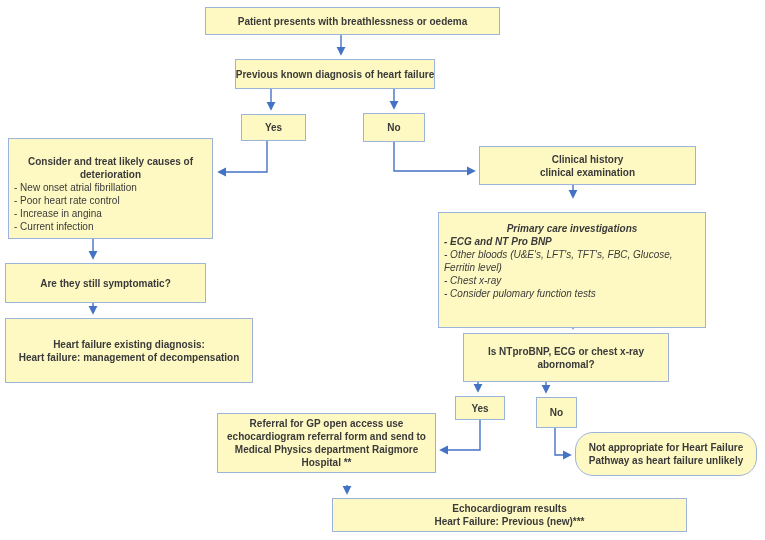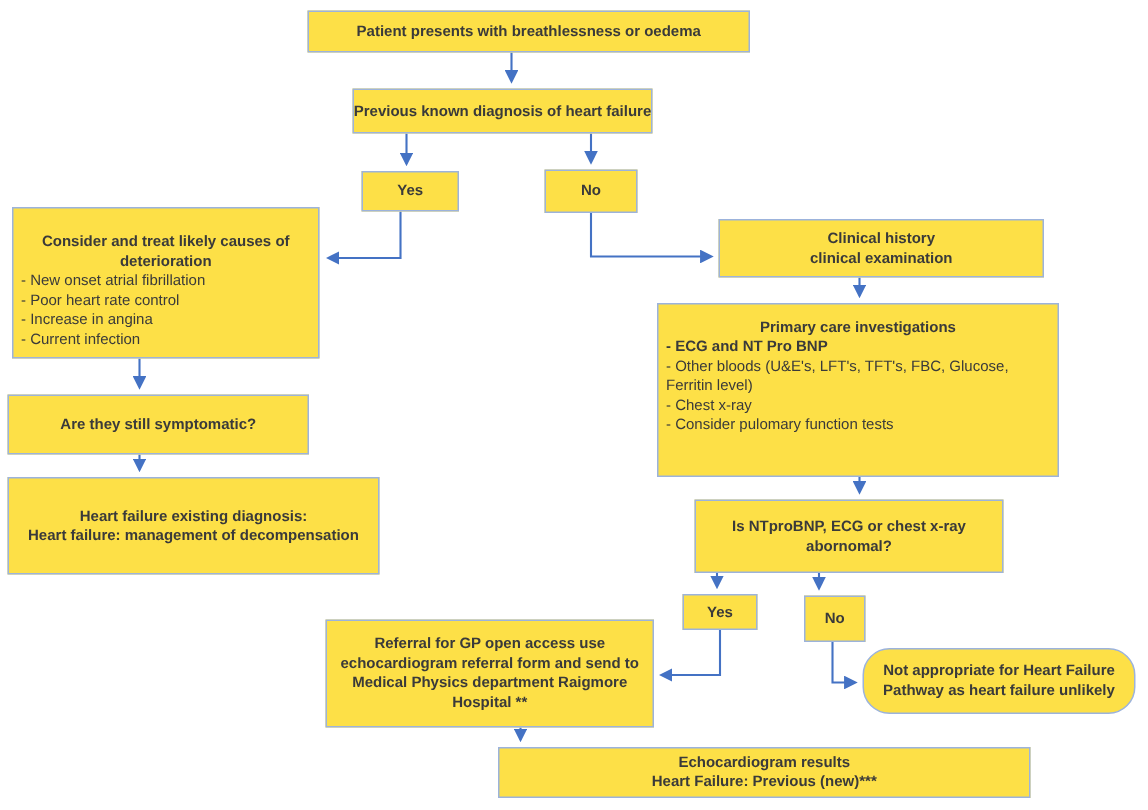--- a/index.html
+++ b/index.html
@@ -16,21 +16,21 @@
     overflow: hidden;
   }
   #arrow-layer {
     position: absolute;
     left: 0; top: 0;
     width: 765px; height: 540px;
   }
   .node {
     position: absolute;
     box-sizing: border-box;
-    background: #fde047;
+    background: #fef9c3;
     border: 1px solid #9cb3dc;
     color: #3a3a3a;
     font-size: 10px;
     line-height: 13px;
     font-weight: bold;
   }
   .center {
     display: flex;
     flex-direction: column;
     align-items: center;
@@ -54,26 +54,26 @@
 
   
   #n-patient      { left: 205px; top: 7px;   width: 295px; height: 28px; }
   #n-prev         { left: 235px; top: 59px;  width: 200px; height: 30px; }
   #n-yes-top      { left: 241px; top: 114px; width: 65px;  height: 27px; }
   #n-no-top       { left: 363px; top: 113px; width: 62px;  height: 29px; }
   #n-consider     { left: 8px;   top: 138px; width: 205px; height: 101px; }
   #n-symptomatic  { left: 5px;   top: 263px; width: 201px; height: 40px; }
   #n-existing     { left: 5px;   top: 318px; width: 248px; height: 65px; }
   #n-clinical     { left: 479px; top: 146px; width: 217px; height: 39px; }
-  #n-primary      { left: 438px; top: 202px; width: 268px; height: 116px; padding-top: 9px; }
+  #n-primary      { left: 438px; top: 212px; width: 268px; height: 116px; padding-top: 9px; font-style: italic; }
   #n-ntprobnp     { left: 463px; top: 333px; width: 206px; height: 49px; }
   #n-yes-bottom   { left: 455px; top: 396px; width: 50px;  height: 24px; }
   #n-no-bottom    { left: 536px; top: 397px; width: 41px;  height: 31px; }
   #n-notappropriate { left: 575px; top: 432px; width: 182px; height: 44px; border-radius: 18px; }
-  #n-referral     { left: 217px; top: 413px; width: 219px; height: 72px; }
+  #n-referral     { left: 217px; top: 413px; width: 219px; height: 60px; }
   #n-echo         { left: 332px; top: 498px; width: 355px; height: 34px; }
 </style>
 </head>
 <body>
 
 <div id="canvas">
 
   <svg id="arrow-layer" viewBox="0 0 765 540" xmlns="http://www.w3.org/2000/svg">
     <defs>
       <marker id="ah" viewBox="0 0 10 10" refX="8" refY="5" markerWidth="6.5" markerHeight="6.5" orient="auto-start-reverse">

